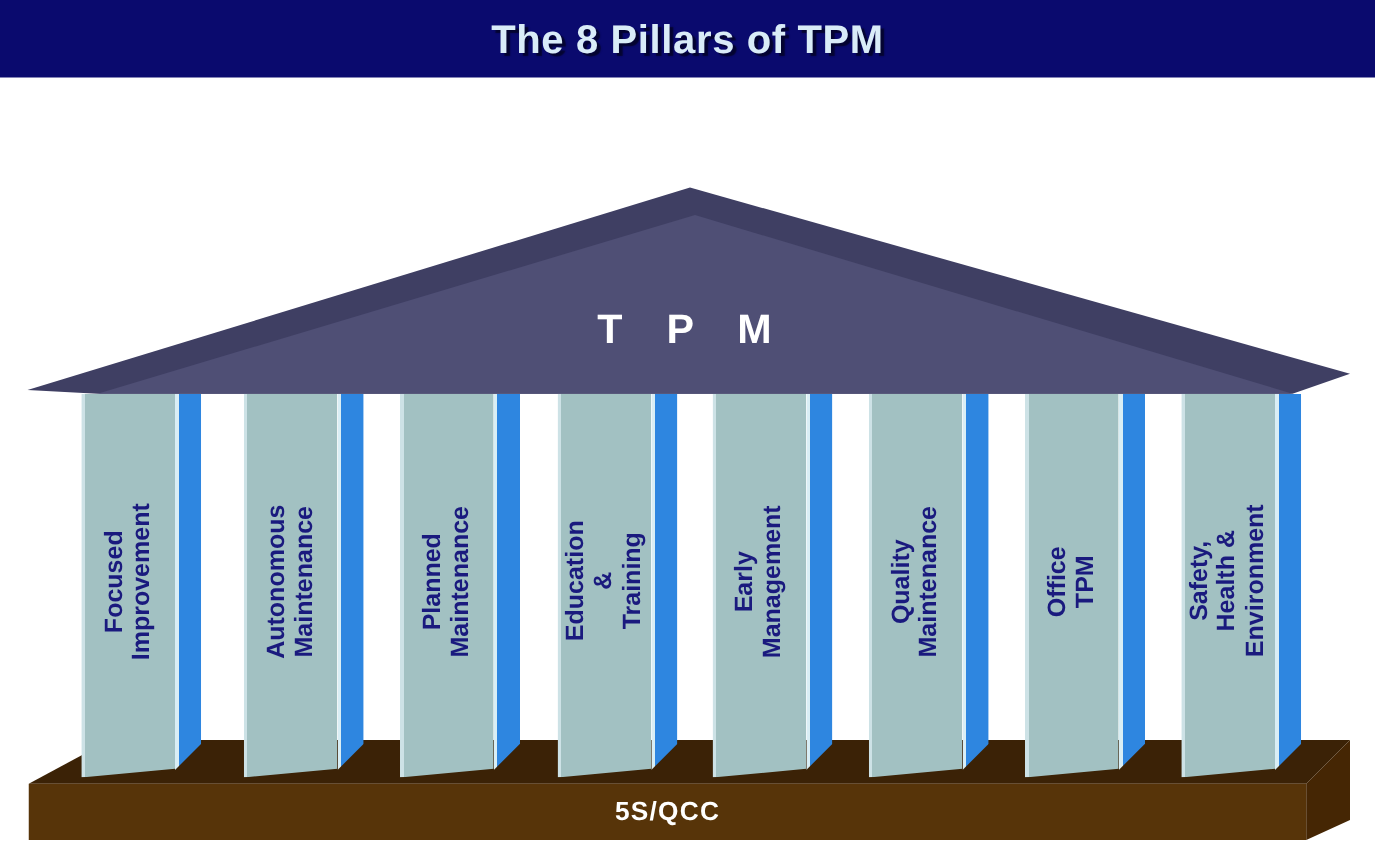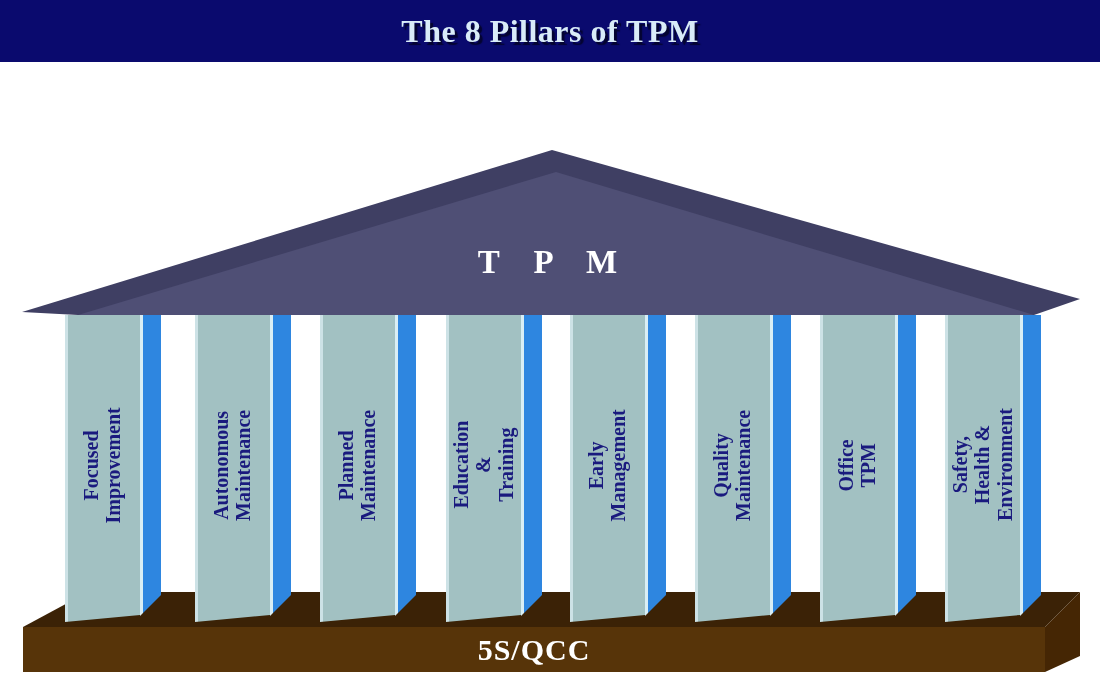--- a/index.html
+++ b/index.html
@@ -1,18 +1,18 @@
 <!DOCTYPE html>
 <html style="--c-header-bg: #0a0a6e; --c-title-text: #d9ecf8; --c-roof-front: #4f4f75; --c-roof-dark: #3f3f63; --c-roof-text: #ffffff; --c-pillar-face: #a2c1c2; --c-pillar-face-highlight: #cde2e6; --c-pillar-side: #2e86e0; --c-pillar-side-highlight: #d9eef5; --c-pillar-text: #1a1a7e; --c-base-top: #3b2206; --c-base-front: #573409; --c-base-right: #452604; --c-base-text: #ffffff;"><head>
 <meta charset="utf-8">
 <style>
   html,body{margin:0;padding:0;background:#ffffff;}
   .stage{
     position:relative;width:1100px;height:686px;overflow:hidden;background:#ffffff;
-    font-family:Liberation Serif, serif;
+    font-family:Liberation Sans, sans-serif;
   }
   
   .header{
     position:absolute;left:0;top:0;width:1100px;height:62px;
     background:var(--c-header-bg);
     display:flex;align-items:center;justify-content:center;
   }
   .header .title{
     color:var(--c-title-text);
     font-size:32px;font-weight:bold;letter-spacing:0.5px;
@@ -48,21 +48,21 @@
   .p-labelbox span{
     transform:rotate(-90deg);
     white-space:pre-line;text-align:center;
     font-size:20px;font-weight:bold;line-height:1.12;
     color:var(--c-pillar-text);
   }
   
   .base-label{
     position:absolute;left:23px;top:627px;width:1022px;height:45px;
     display:flex;align-items:center;justify-content:center;
-    color:var(--c-base-text);font-size:30px;font-weight:bold;letter-spacing:1px;
+    color:var(--c-base-text);font-size:21px;font-weight:bold;letter-spacing:1px;
   }
 </style>
 </head>
 <body>
 
 <div class="stage">
 
   <div class="header">
     <div class="title">The 8 Pillars of TPM</div>
   </div>

